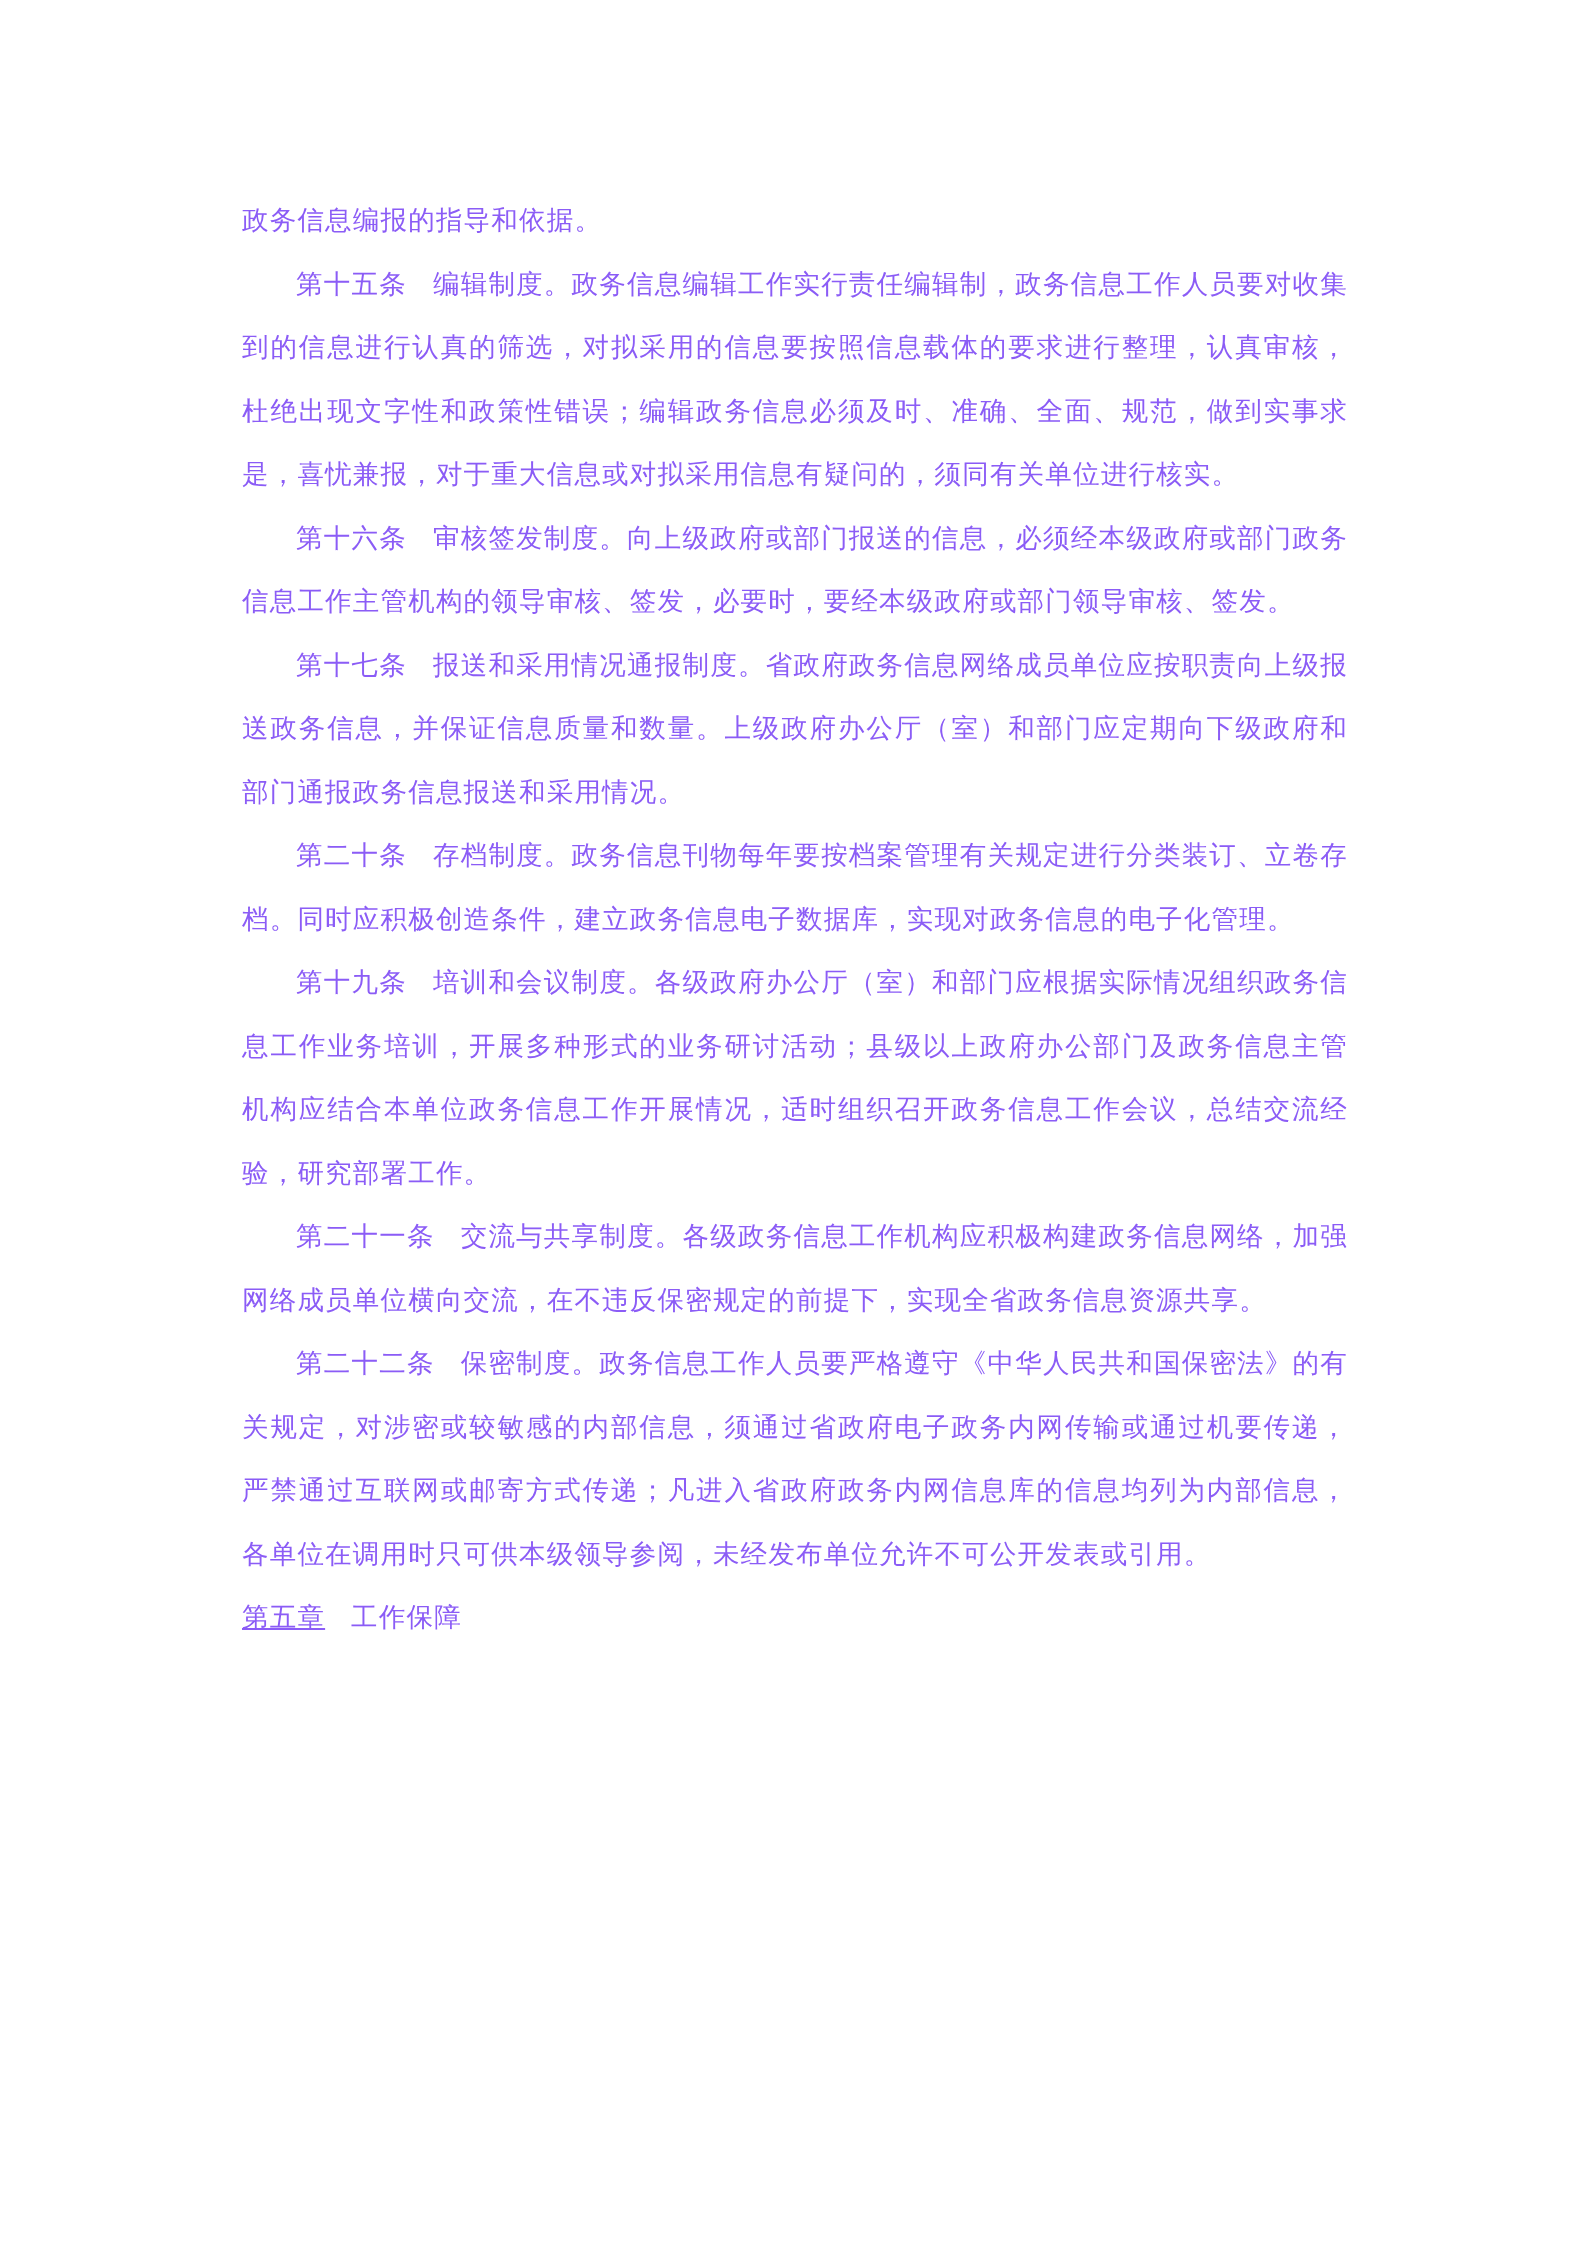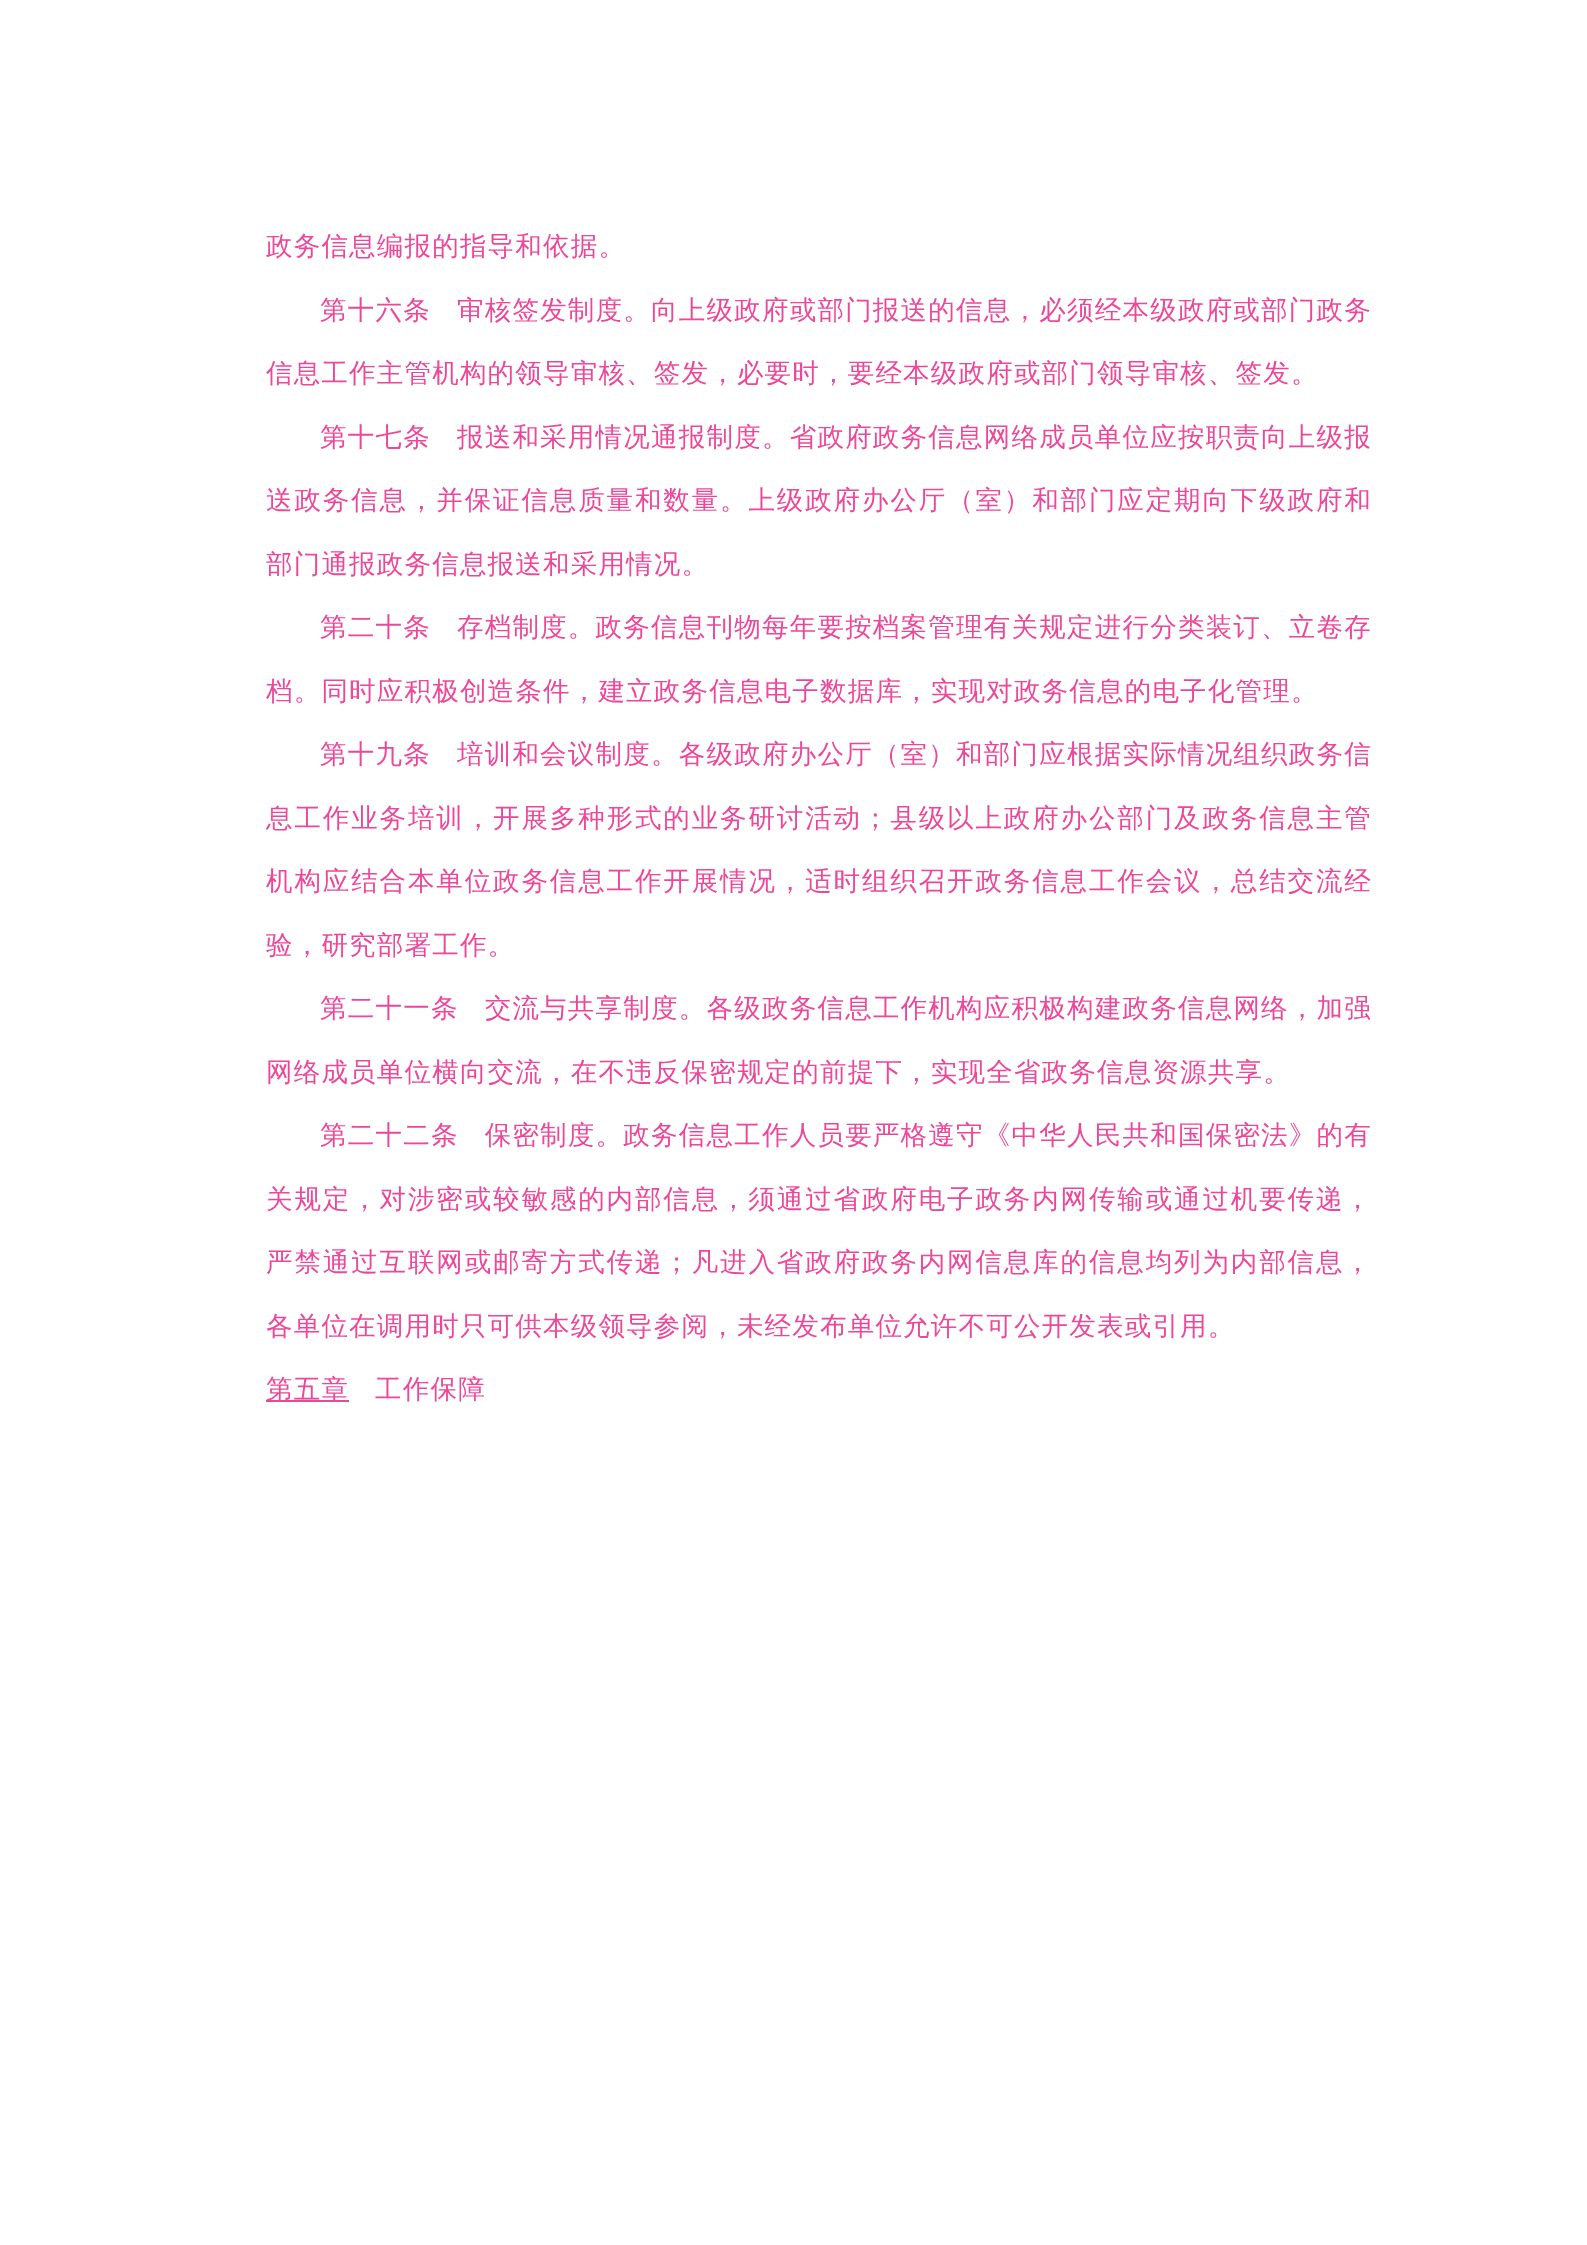--- a/index.html
+++ b/index.html
@@ -1,40 +1,41 @@
 <!DOCTYPE html>
 <html><head>
 <meta charset="utf-8">
 <style>
   html, body { margin:0; padding:0; background:#ffffff; }
   body { width:1587px; height:2245px; position:relative; overflow:hidden; }
   .page {
-    position:absolute; left:242px; top:214px; width:1106px;
+    position:absolute; left:242px; top:188px; width:1106px;
     font-family: "DejaVu Serif", "Liberation Serif", serif;
-    font-size:26.5px; color:#ec4899;margin-left:24px;
+    font-size:26.5px; color:#8b5cf6;
   }
   .para {
     margin:0 0 0 0;
     line-height:63.5px;
     text-align:justify;
     text-align-last:left;
     letter-spacing:1.2px;
   }
   .para.indent { text-indent:54px; }
   .art-no { margin-right:26px; }
   .chapter { line-height:63.5px; letter-spacing:1.2px; }
   .chapter .art-no { margin-right:26px;text-decoration:underline; }
 </style>
 </head>
 <body>
 
 <div class="page">
   <p class="para">政务信息编报的指导和依据。</p>
 
 
+  <p class="para indent"><span class="art-no">第十五条</span><span>编辑制度。政务信息编辑工作实行责任编辑制，政务信息工作人员要对收集到的信息进行认真的筛选，对拟采用的信息要按照信息载体的要求进行整理，认真审核，杜绝出现文字性和政策性错误；编辑政务信息必须及时、准确、全面、规范，做到实事求是，喜忧兼报，对于重大信息或对拟采用信息有疑问的，须同有关单位进行核实。</span></p>
 
   <p class="para indent"><span class="art-no">第十六条</span><span>审核签发制度。向上级政府或部门报送的信息，必须经本级政府或部门政务信息工作主管机构的领导审核、签发，必要时，要经本级政府或部门领导审核、签发。</span></p>
 
   <p class="para indent"><span class="art-no">第十七条</span><span>报送和采用情况通报制度。省政府政务信息网络成员单位应按职责向上级报送政务信息，并保证信息质量和数量。上级政府办公厅（室）和部门应定期向下级政府和部门通报政务信息报送和采用情况。</span></p>
 
 
   <p class="para indent"><span class="art-no">第二十条</span><span>存档制度。政务信息刊物每年要按档案管理有关规定进行分类装订、立卷存档。同时应积极创造条件，建立政务信息电子数据库，实现对政务信息的电子化管理。</span></p>
 
   <p class="para indent"><span class="art-no">第十九条</span><span>培训和会议制度。各级政府办公厅（室）和部门应根据实际情况组织政务信息工作业务培训，开展多种形式的业务研讨活动；县级以上政府办公部门及政务信息主管机构应结合本单位政务信息工作开展情况，适时组织召开政务信息工作会议，总结交流经验，研究部署工作。</span></p>
 

